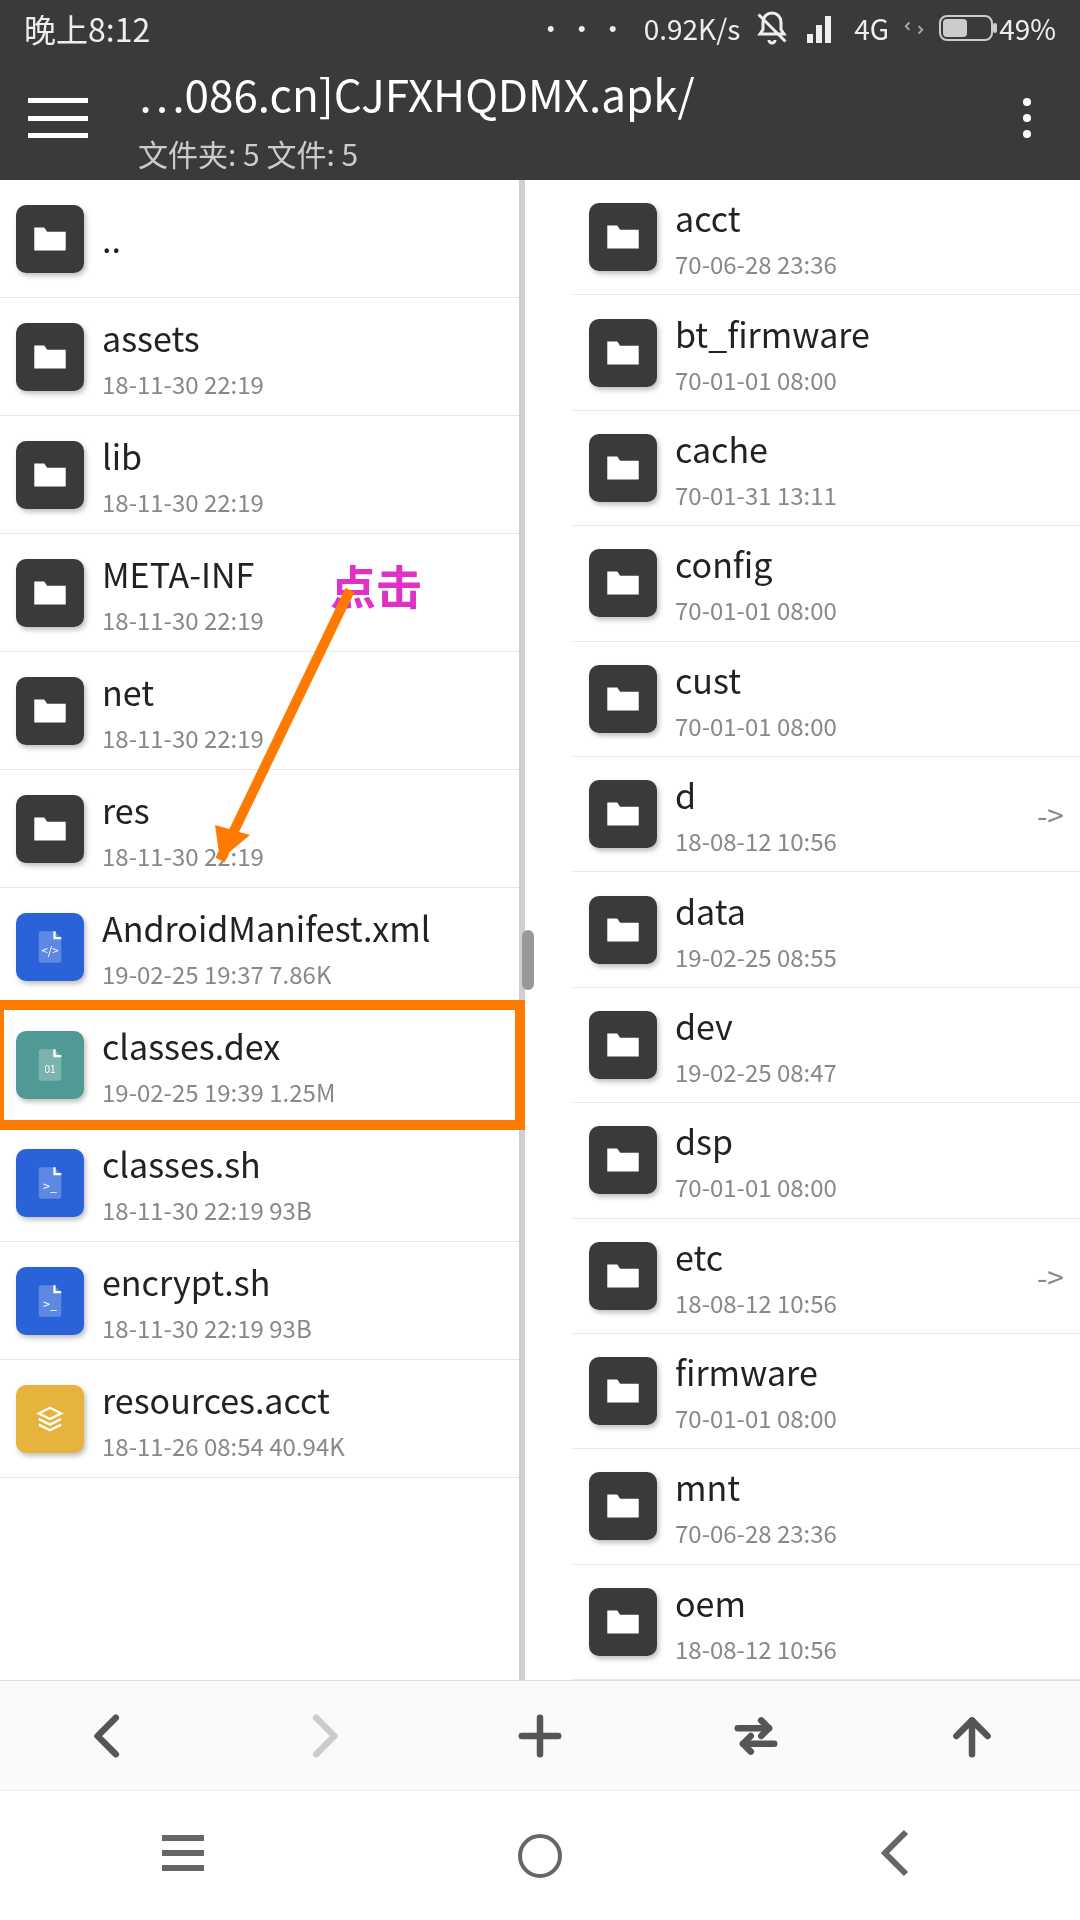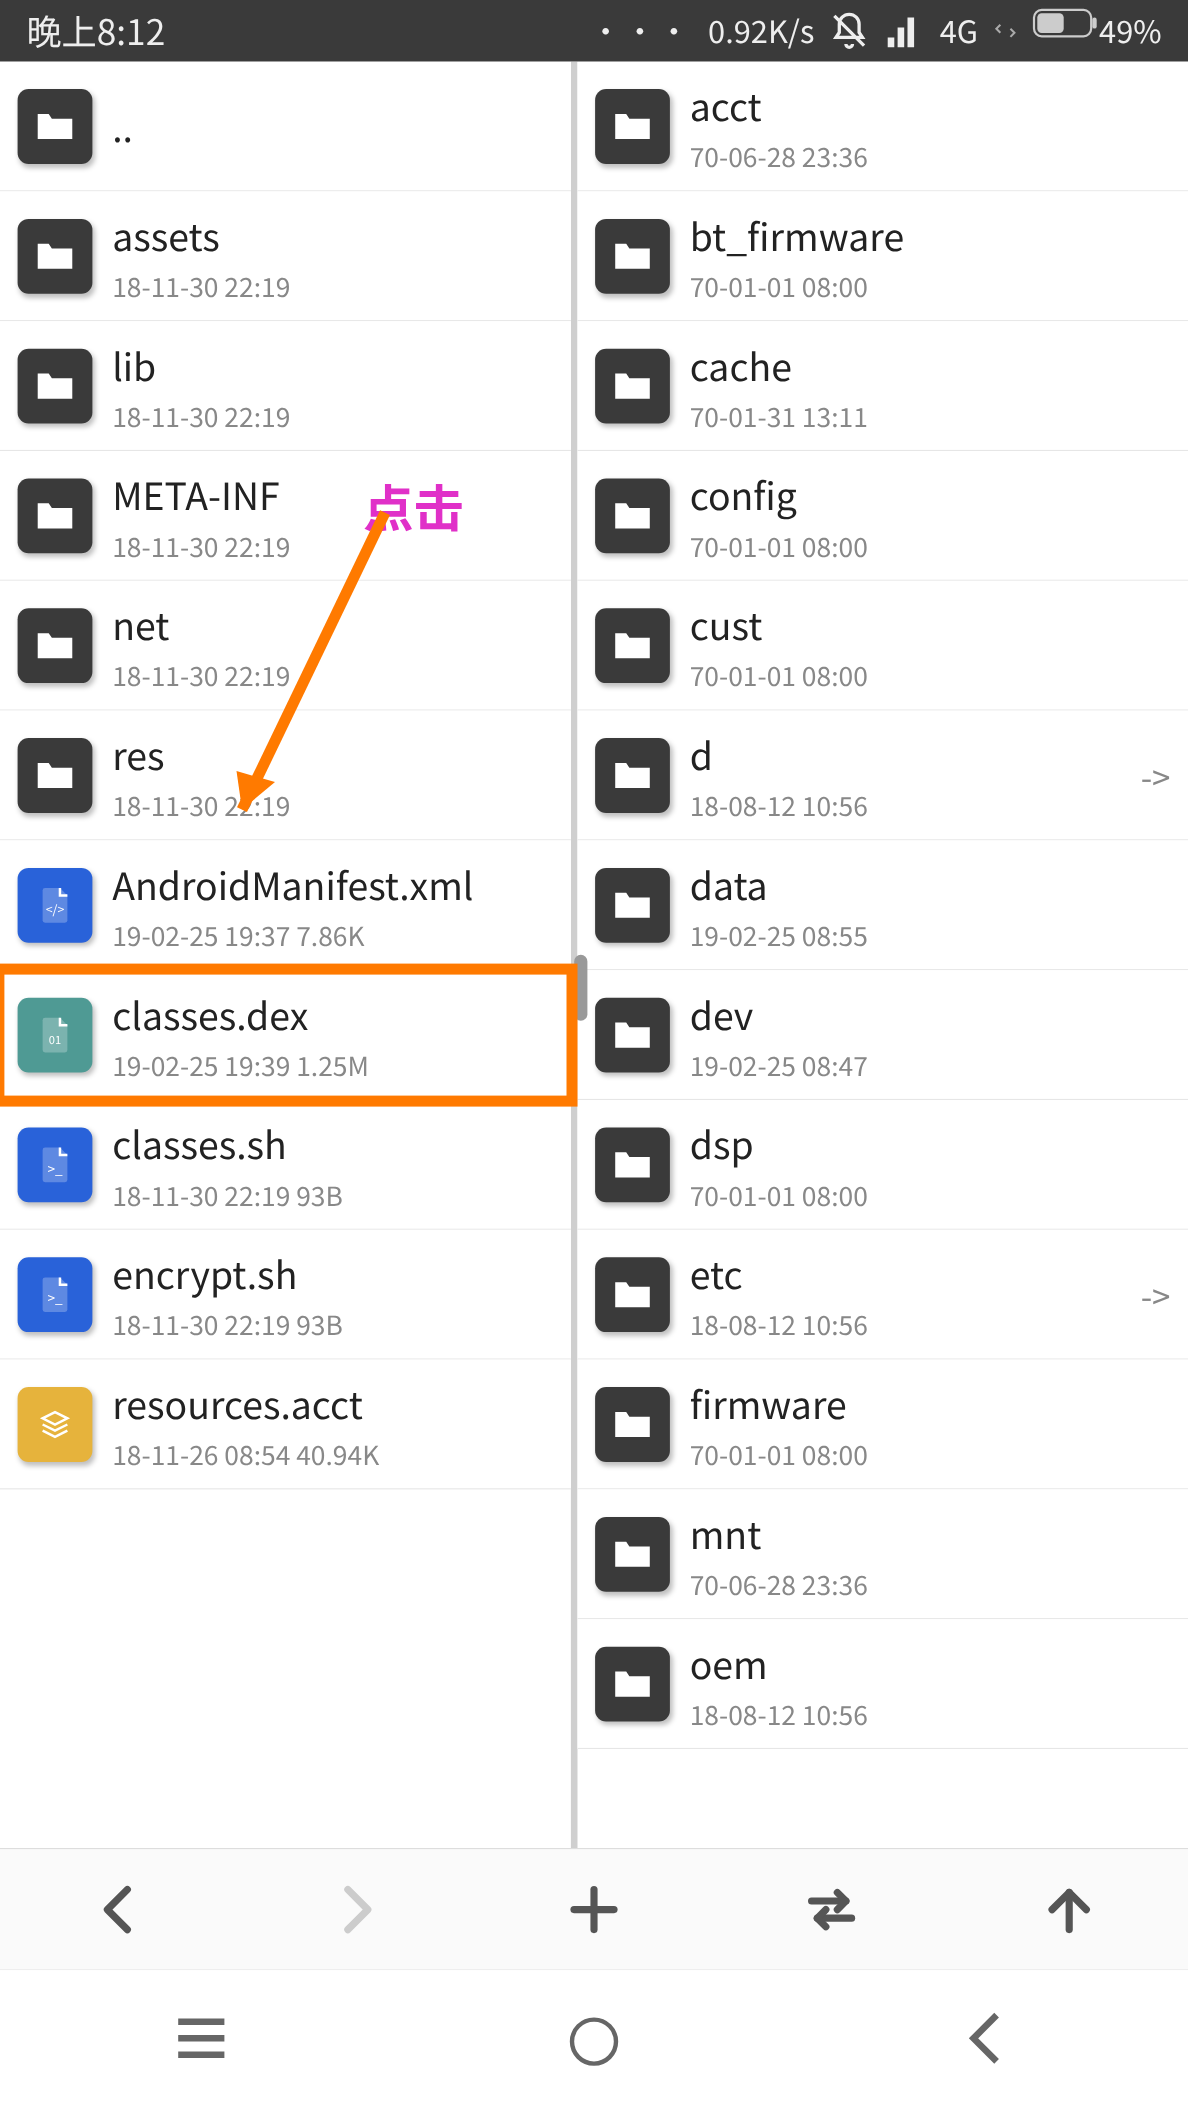--- a/index.html
+++ b/index.html
@@ -5,40 +5,40 @@
   * { box-sizing: border-box; margin: 0; padding: 0; }
   html, body { width: 1080px; height: 1920px; font-family: -apple-system, "Noto Sans CJK SC", sans-serif; background: #fff; overflow: hidden; }
   .screen { width: 1080px; height: 1920px; display: flex; flex-direction: column; position: relative; }
 
   
   .status-bar { background: #3a3a3a; color: #eee; height: 56px; display: flex; align-items: center; padding: 0 24px; font-size: 32px; }
   .status-left { flex: 1; font-weight: 400; }
   .status-right { display: flex; align-items: center; gap: 14px; }
   .status-right span { font-size: 28px; }
   .icon-svg { width: 36px; height: 36px; fill: #eee; }
-  .batt-wrap { display:flex; align-items:flex-start; gap:6px; }
+  .batt-wrap { display:flex; align-items:center; gap:6px; }
   .batt { width: 54px; height: 26px; border: 2px solid #ccc; border-radius: 8px; position: relative; }
   .batt::after { content:""; position:absolute; right:-6px; top:6px; width:4px; height:10px; background:#ccc; border-radius:2px; }
   .batt-fill { position:absolute; left:2px; top:2px; bottom:2px; width:48%; background:#ccc; border-radius:4px; }
 
   
   .toolbar { background: #3a3a3a; color: #fff; height: 124px; display: flex; align-items: center; padding: 0 28px; }
   .hamburger { width: 60px; height: 40px; display:flex; flex-direction:column; justify-content:space-between; margin-right: 50px; }
   .hamburger div { height: 5px; background:#fff; }
   .title-block { flex: 1; overflow: hidden; }
   .title-main { font-size: 44px; font-weight: 400; color:#fff; white-space: nowrap; }
   .title-sub { font-size: 30px; color: #ccc; margin-top: 6px; }
   .overflow { width: 50px; display:flex; flex-direction:column; align-items:center; gap:8px; }
   .overflow div { width:8px; height:8px; border-radius:50%; background:#fff; }
 
   
   .panes { flex: 1; display: flex; overflow:hidden; position:relative; }
   .pane { display:flex; flex-direction:column; }
   .pane-left { width: 525px; border-right: 6px solid #cfcfcf; }
-  .pane-right { flex:1; }
+  .pane-right { flex:1;padding-left:48px; }
   .divider-knob { position:absolute; left:522px; top:50%; width:12px; height:60px; background:#999; border-radius:6px; }
 
   
   .row { display:flex; align-items:center; height: 118px; border-bottom: 1px solid #e6e6e6; padding: 0 16px; background:#fff; position:relative; }
   .icon-box { width: 68px; height: 68px; border-radius: 10px; flex-shrink:0; display:flex; align-items:center; justify-content:center; margin-right: 18px; box-shadow: 2px 3px 5px rgba(0,0,0,0.25); }
   .icon-folder { background: #3a3a3a; }
   .icon-folder svg { width:40px; height:40px; fill:#fff; }
   .icon-blue { background:#2962d9; }
   .icon-teal { background:#4f9a94; }
   .icon-yellow { background:#e6b33c; }
@@ -87,20 +87,36 @@
         </svg>
       <div class="batt-wrap">
         <div class="batt">
             <div class="batt-fill"></div>
           </div>
         <span>49%</span>
       </div>
     </div>
   </div>
 
+  <div class="toolbar">
+    <div class="hamburger">
+        <div></div>
+        <div></div>
+        <div></div>
+      </div>
+    <div class="title-block">
+      <div class="title-main">…086.cn]CJFXHQDMX.apk/</div>
+      <div class="title-sub">文件夹: 5 文件: 5</div>
+    </div>
+    <div class="overflow">
+        <div></div>
+        <div></div>
+        <div></div>
+      </div>
+  </div>
 
   <div class="panes">
     <div class="pane pane-left" id="pane-left">
         <div class="row">
           <div class="icon-box icon-folder">
             <svg viewBox="0 0 28 28">
               <path d="M3 6h7l2 3h13v13H3z"></path>
             </svg>
           </div>
           <div class="row-text">

